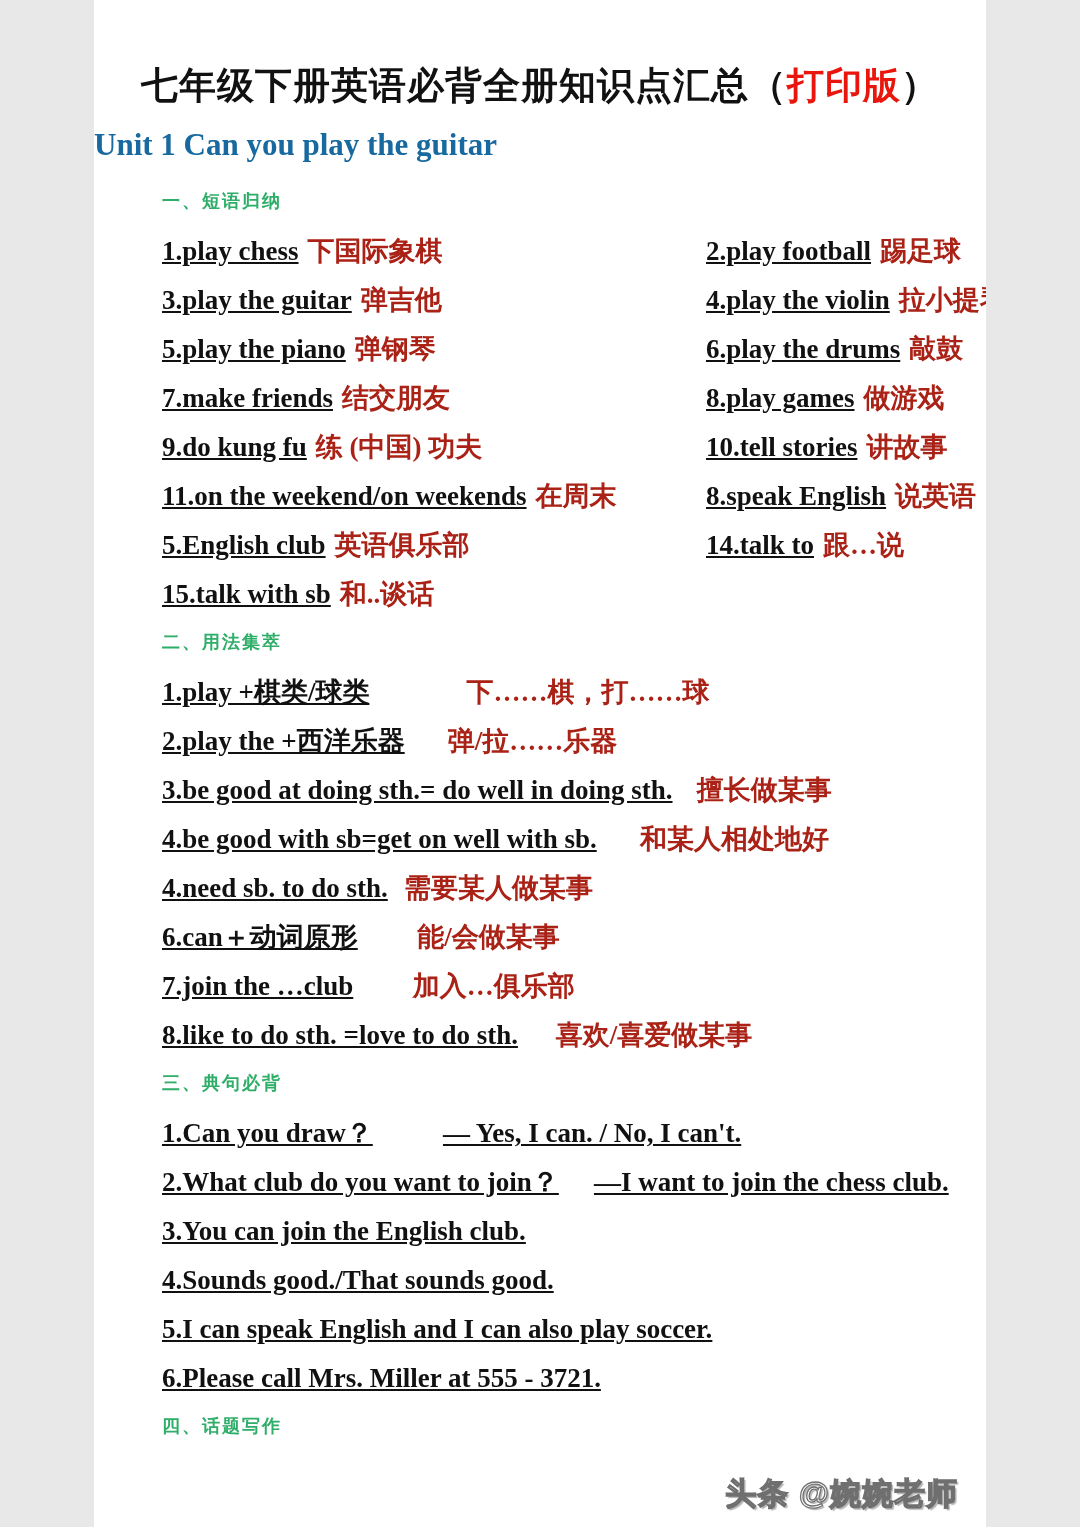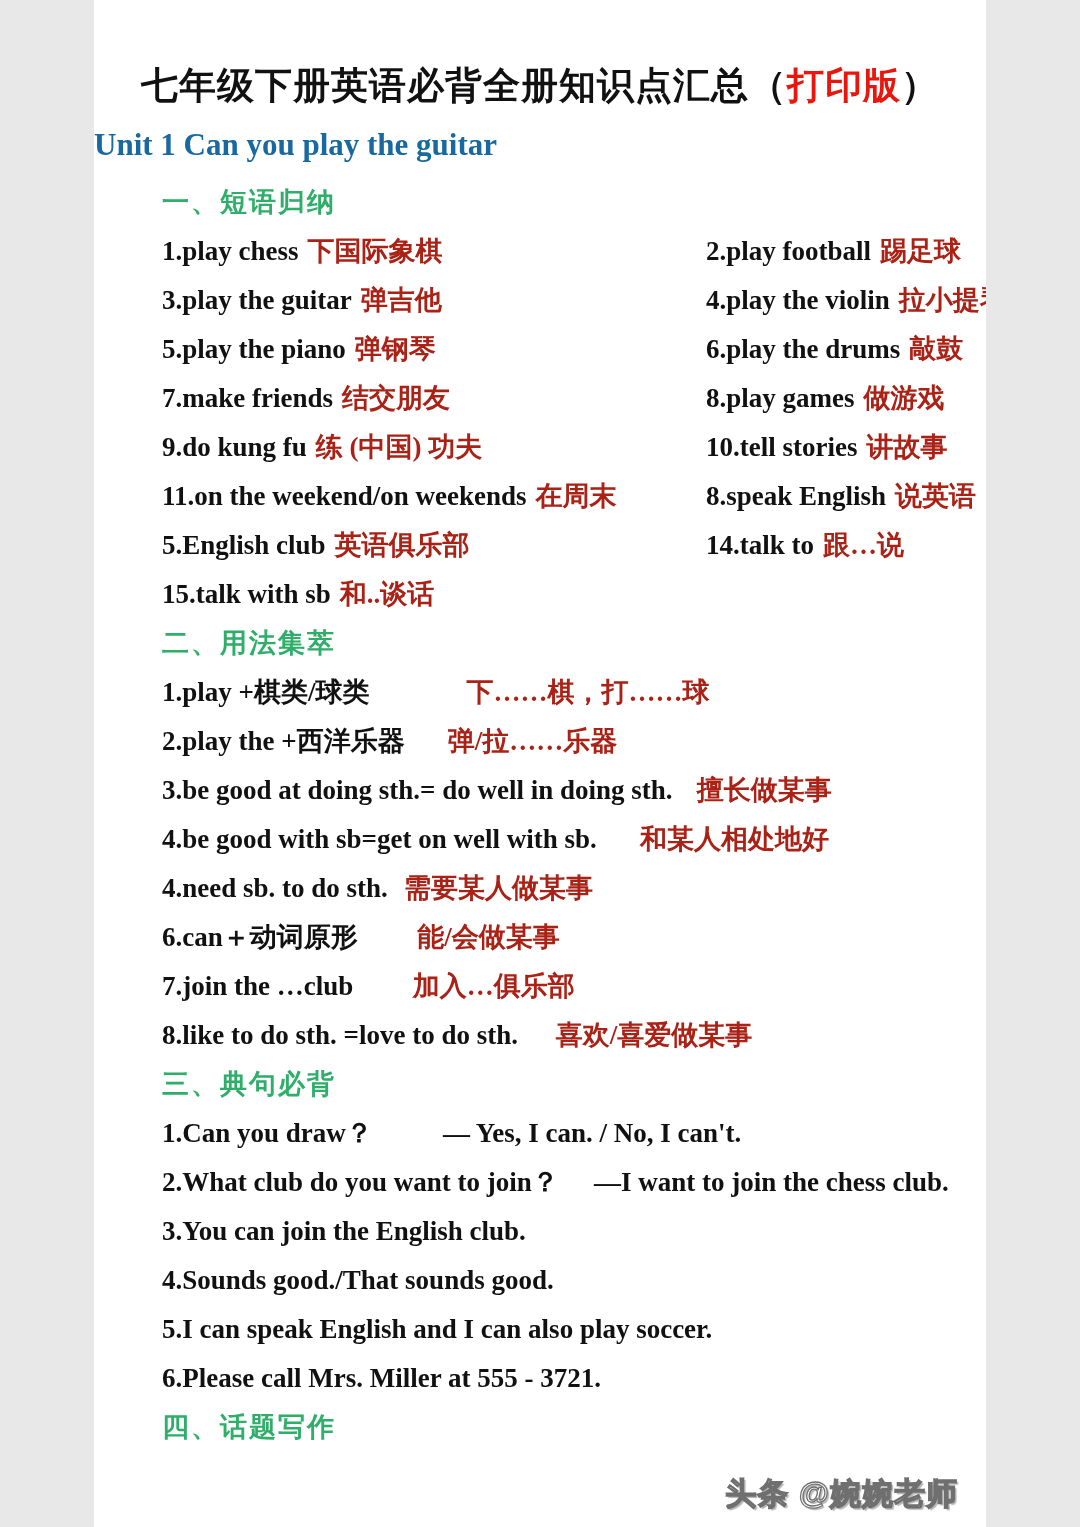--- a/index.html
+++ b/index.html
@@ -31,41 +31,42 @@
     font-family: "Liberation Serif", "DejaVu Serif", serif;
     font-weight: bold;
     font-size: 31px;
     color: #17699f;
     line-height: 38px;
   }
   .content {
     margin: 14px 40px 0 68px;
   }
   .section-heading {
-    font-family: Liberation Serif, serif;
+    font-family: Liberation Mono, monospace;
     font-weight: 700;
-    font-size: 27px;
+    font-size: 18px;
     color: #2eae68;
     line-height: 49px;
     letter-spacing: 2px;
   }
   .items { display: block; }
   .items.two-col {
     display: grid;
     grid-template-columns: 544px 1fr;
     grid-auto-flow: row;
   }
   .row {
     line-height: 49px;
     font-size: 27px;
     white-space: nowrap;
   }
   .row .en {
     font-weight: bold;
     color: #111111;
+    text-decoration: underline;
   }
   .row .zh {
     font-weight: bold;
     color: #aa2116;
     margin-left: 9px;
   }
   .row .ans {
     margin-left: 9px;
   }
   .watermark {

